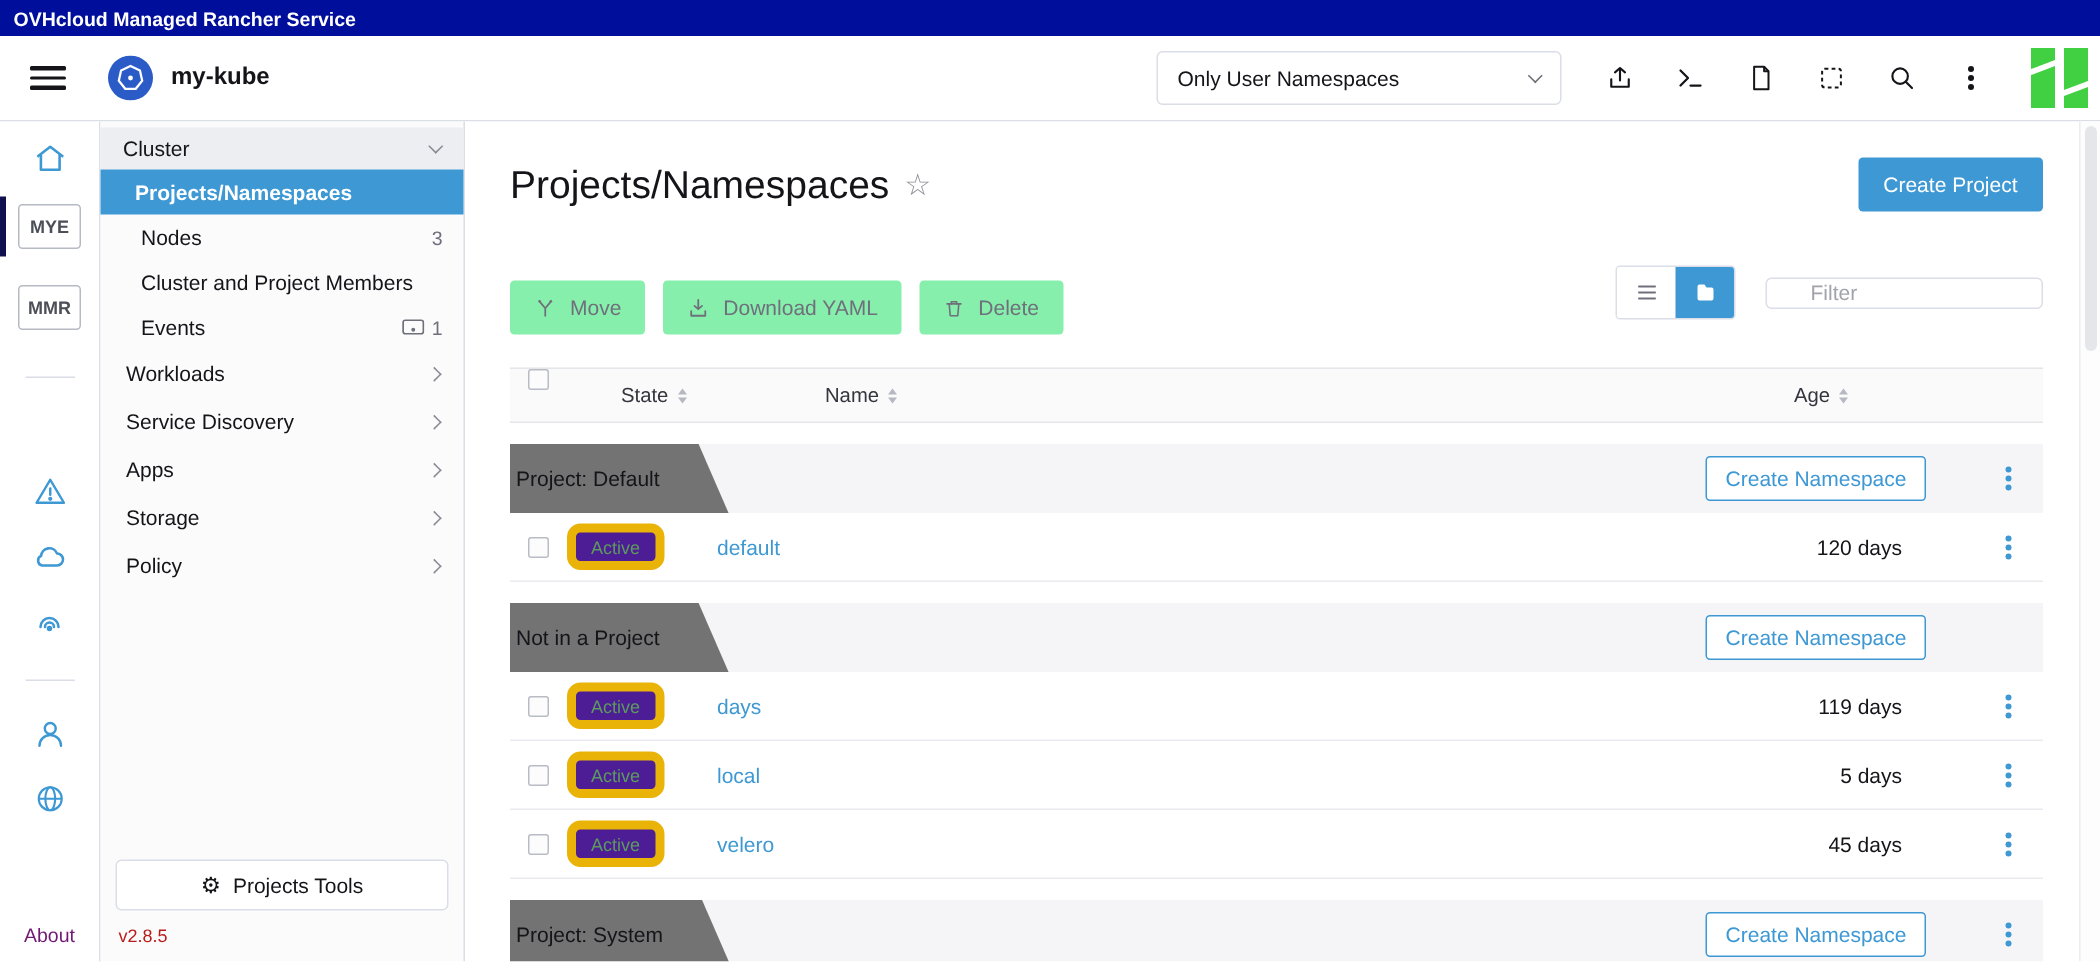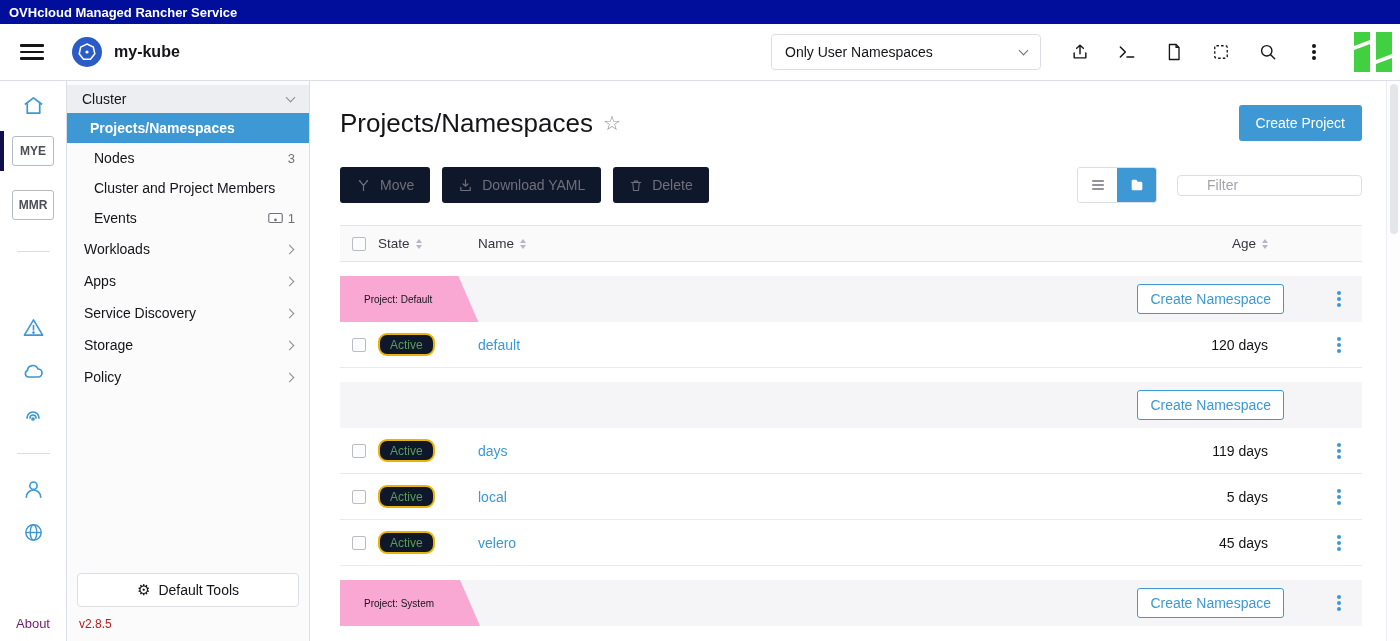--- a/index.html
+++ b/index.html
@@ -84,57 +84,57 @@
             display:flex; justify-content:center; }
   .thumb { width:8px; height:150px; background:#e5e6ea; border-radius:4px; margin-top:3px; cursor:pointer; }
 
   .title-row { display:flex; align-items:center; }
   .page-title { font-size:26px; font-weight:400; margin:0; }
   .fav-star { font-size:20px; color:#8f8f99; margin-left:10px; cursor:pointer; }
   .btn-primary { margin-left:auto; background:#3d98d3; color:#fff; border:none; border-radius:3px;
                  height:36px; padding:0 17px; font-size:14px; font-family:inherit; cursor:pointer; }
 
   .toolbar { display:flex; align-items:center; margin-top:26px; }
-  .btn-disabled { background:#0f172a; color:#6f707b; border:none; border-radius:3px; height:36px;
+  .btn-disabled { background:#86efac; color:#6f707b; border:none; border-radius:3px; height:36px;
                   padding:0 16px; font-size:14px; font-family:inherit; display:flex; align-items:center;
-                  gap:9px; margin-right:12px; cursor:default; }
+                  gap:9px; margin-right:12px; cursor:default;margin-top:20px; }
   .toggle { display:flex; border:1px solid #dcdee7; border-radius:3px; overflow:hidden; margin-left:auto; }
   .tbtn { width:39px; height:34px; display:flex; align-items:center; justify-content:center;
           background:#fff; color:#6f707b; cursor:pointer; }
   .tbtn.active { background:#3d98d3; color:#fff; }
   .filter { width:185px; height:21px; border:1px solid #dcdee7; border-radius:4px; padding:0 29px;
             font-size:14px; font-family:inherit; margin-left:20px; color:#a21caf; }
   .filter::placeholder { color:#a2a3ac; }
 
   
-  .thead { display:flex; align-items:center; height:37px; background:#fafafb;
+  .thead { display:flex; height:37px; background:#fafafb;
            border-top:1px solid #e4e5e9; border-bottom:1px solid #e4e5e9;
-           font-size:13.5px; color:#35353e; margin-top:22px; }
+           font-size:13.5px; color:#35353e; margin-top:22px;gap:36px; }
   .c-check { width:38px; display:flex; justify-content:center; }
   .c-state { width:100px; display:flex; align-items:center; }
   .c-name  { flex:1; display:flex; align-items:center; }
   .c-age   { width:140px; display:flex; align-items:center; justify-content:flex-end; padding-right:16px; }
   .c-menu  { width:78px; display:flex; align-items:center; justify-content:flex-end; padding-right:12px; }
 
   .sort { display:inline-flex; flex-direction:column; gap:2px; margin-left:6px; cursor:pointer; }
   .sort i { width:0; height:0; border-left:3.5px solid transparent; border-right:3.5px solid transparent; }
   .sort .up { border-bottom:4px solid #b5b8c0; }
   .sort .dn { border-top:4px solid #b5b8c0; }
 
   .cb { width:14px; height:14px; border:1px solid #b9bcc5; border-radius:2px; background:#fcfcfd; cursor:pointer; }
 
   .group { display:flex; align-items:center; height:46px; background:#f5f5f8; margin-top:14px; }
-  .group-tab { align-self:stretch; display:flex; align-items:center; background:#f9a8d4;
-               padding:0 46px 0 24px; font-size:10px;
+  .group-tab { align-self:stretch; display:flex; align-items:center; background:#737373;
+               padding:0 46px 0 4px; font-size:14px;
                clip-path:polygon(0 0, calc(100% - 20px) 0, 100% 100%, 0 100%); }
   .btn-outline { margin-left:auto; border:1px solid #3d98d3; color:#3d98d3; background:#fff;
                  height:30px; border-radius:3px; padding:0 12px; font-size:14px; font-family:inherit; cursor:pointer; }
 
   .row { display:flex; align-items:center; height:46px; border-bottom:1px solid #e9e9ee; font-size:14px; }
-  .badge { font-size:12px; color:#5d9a5d; border:2px solid #eab308; background:#0f172a;
+  .badge { font-size:12px; color:#5d9a5d; border:6px solid #eab308; background:#4c1d95;
            border-radius:9px; padding:2.5px 10px; }
   .link { color:#3d98d3; text-decoration:none; cursor:pointer; }
 
   svg { display:block; }
 </style>
 </head>
 <body>
 
 <div class="topbar">
   <span>OVHcloud Managed Rancher Service</span>
@@ -283,40 +283,40 @@
         </svg>
         <span>1</span>
       </span>
     </div>
 
     <div class="side-group">
       <span>Workloads</span>
       <span class="chev soft"></span>
     </div>
     <div class="side-group">
+      <span>Service Discovery</span>
+      <span class="chev soft"></span>
+    </div>
+    <div class="side-group">
       <span>Apps</span>
-      <span class="chev soft"></span>
-    </div>
-    <div class="side-group">
-      <span>Service Discovery</span>
       <span class="chev soft"></span>
     </div>
     <div class="side-group">
       <span>Storage</span>
       <span class="chev soft"></span>
     </div>
     <div class="side-group">
       <span>Policy</span>
       <span class="chev soft"></span>
     </div>
 
     <div class="spacer"></div>
     <button class="tools-btn">
       <span class="gear">⚙</span>
-      <span>Default Tools</span>
+      <span>Projects Tools</span>
     </button>
     <div class="version">v2.8.5</div>
   </nav>
 
   <div class="main">
     <div class="main-inner">
 
       <div class="title-row">
         <h1 class="page-title">Projects/Namespaces</h1>
         <span class="fav-star">☆</span>
@@ -414,20 +414,21 @@
           </div>
         <div class="c-age">120 days</div>
         <div class="c-menu">
             <span class="kebab-btn">
               <span class="kebab"></span>
             </span>
           </div>
       </div>
 
       <div class="group">
+        <div class="group-tab">Not in a Project</div>
         <button class="btn-outline">Create Namespace</button>
         <div class="c-menu"></div>
       </div>
       <div class="row">
         <div class="c-check">
             <span class="cb"></span>
           </div>
         <div class="c-state">
             <span class="badge">Active</span>
           </div>

